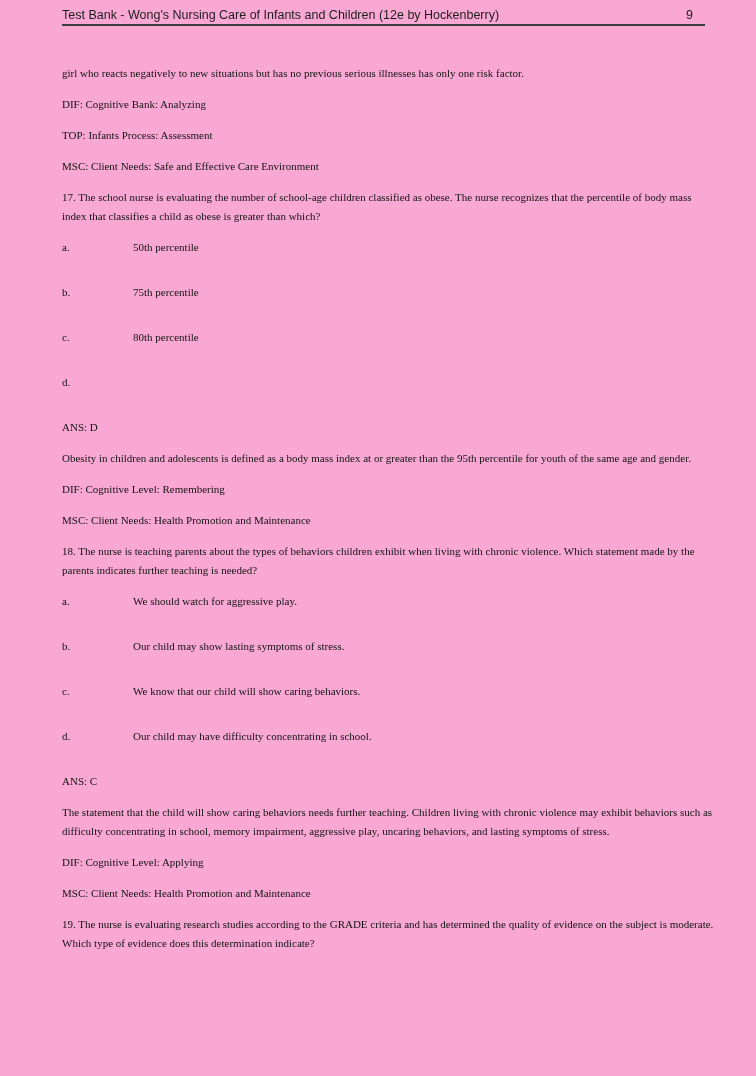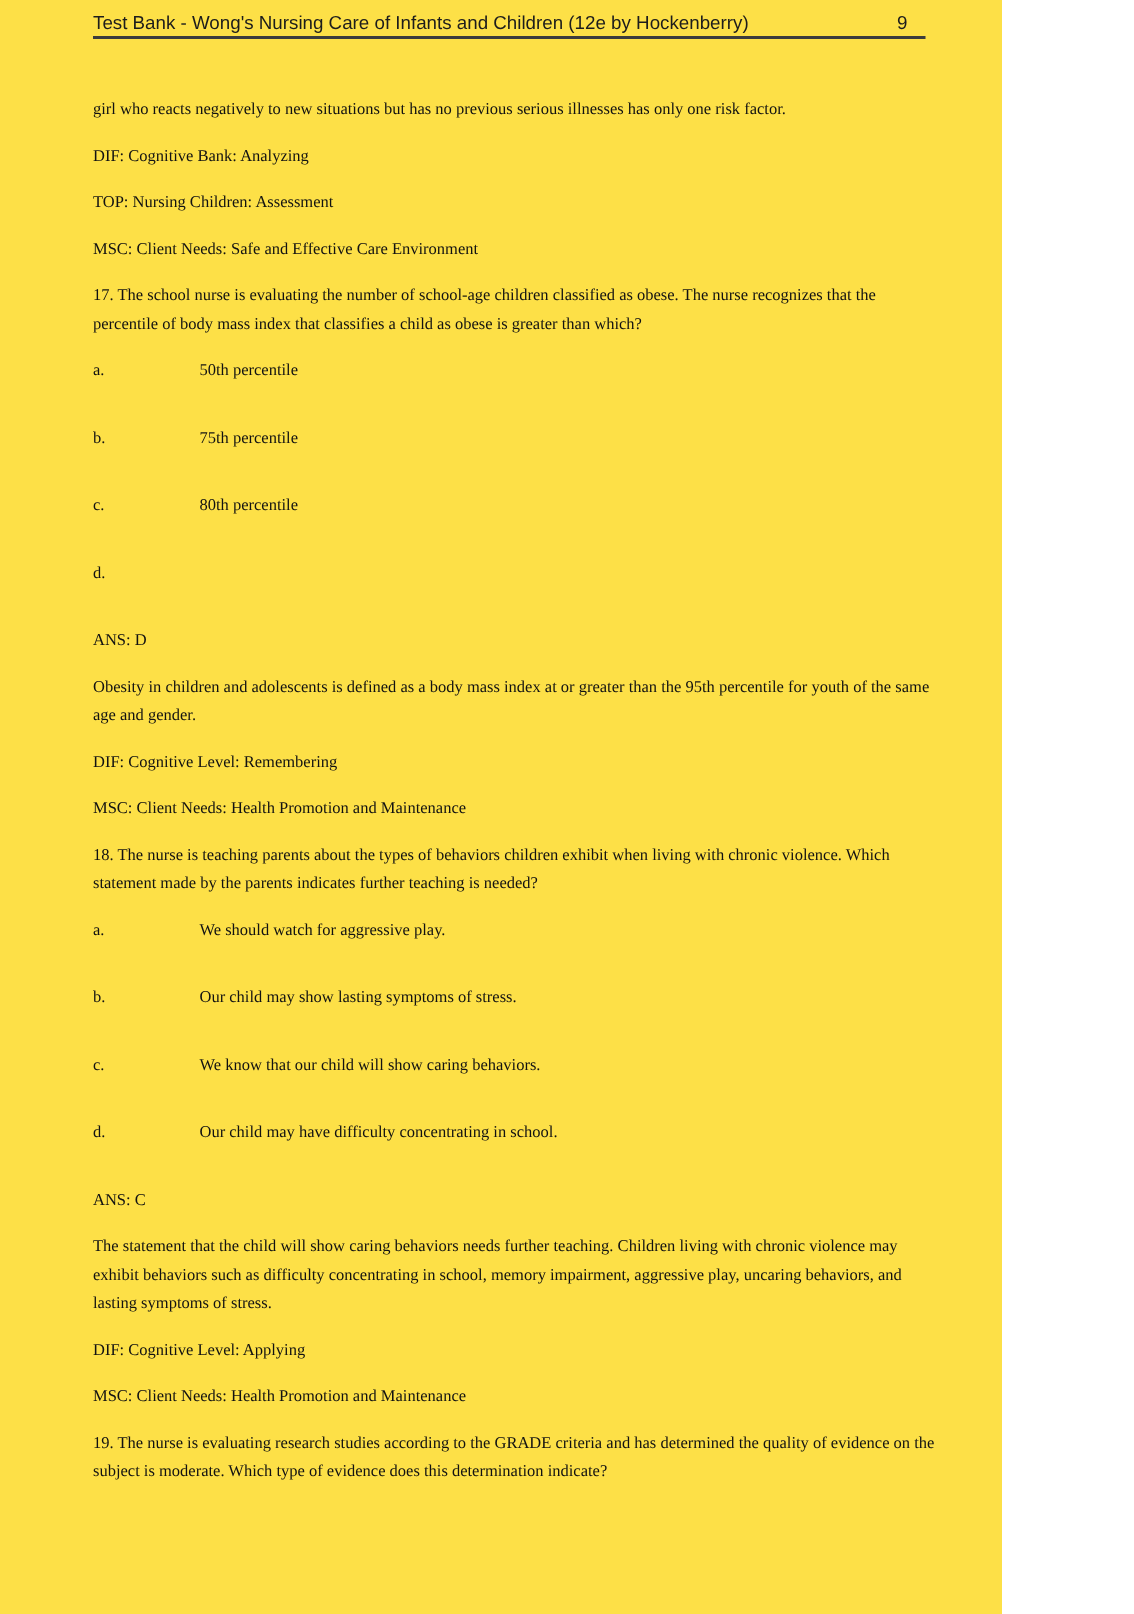--- a/index.html
+++ b/index.html
@@ -2,23 +2,23 @@
 <html><head>
 <meta charset="utf-8">
 <style>
   html, body {
     margin: 0;
     padding: 0;
     background: #ffffff;
   }
   .page {
     position: relative;
-    width: 668px;
+    width: 756px;
     height: 1076px;
-    background: #fde047;
+    background: #f9a8d4;
     overflow: hidden;
     color: #121212;
   }
   .hdr {
     margin: 8px 51px 0 62px;
     display: flex;
     justify-content: space-between;
     align-items: flex-end;
     border-bottom: 2px solid #3c3c3c;
     padding-bottom: 2px;
@@ -58,21 +58,21 @@
 <body>
 
 <div class="page">
   <div class="hdr">
     <span class="ttl">Test Bank - Wong's Nursing Care of Infants and Children (12e by Hockenberry)</span>
     <span class="pg">9</span>
   </div>
   <div class="doc">
       <p class="para">girl who reacts negatively to new situations but has no previous serious illnesses has only one risk factor.</p>
       <p class="para">DIF: Cognitive Bank: Analyzing</p>
-      <p class="para">TOP: Nursing Children: Assessment</p>
+      <p class="para">TOP: Infants Process: Assessment</p>
       <p class="para">MSC: Client Needs: Safe and Effective Care Environment</p>
       <p class="para">17. The school nurse is evaluating the number of school-age children classified as obese. The nurse recognizes that the percentile of body mass index that classifies a child as obese is greater than which?</p>
       <div class="options-group">
         <div class="option-row">
           <span class="option-letter">a.</span>
           <span class="option-text">50th percentile</span>
         </div>
         <div class="option-row">
           <span class="option-letter">b.</span>
           <span class="option-text">75th percentile</span>

